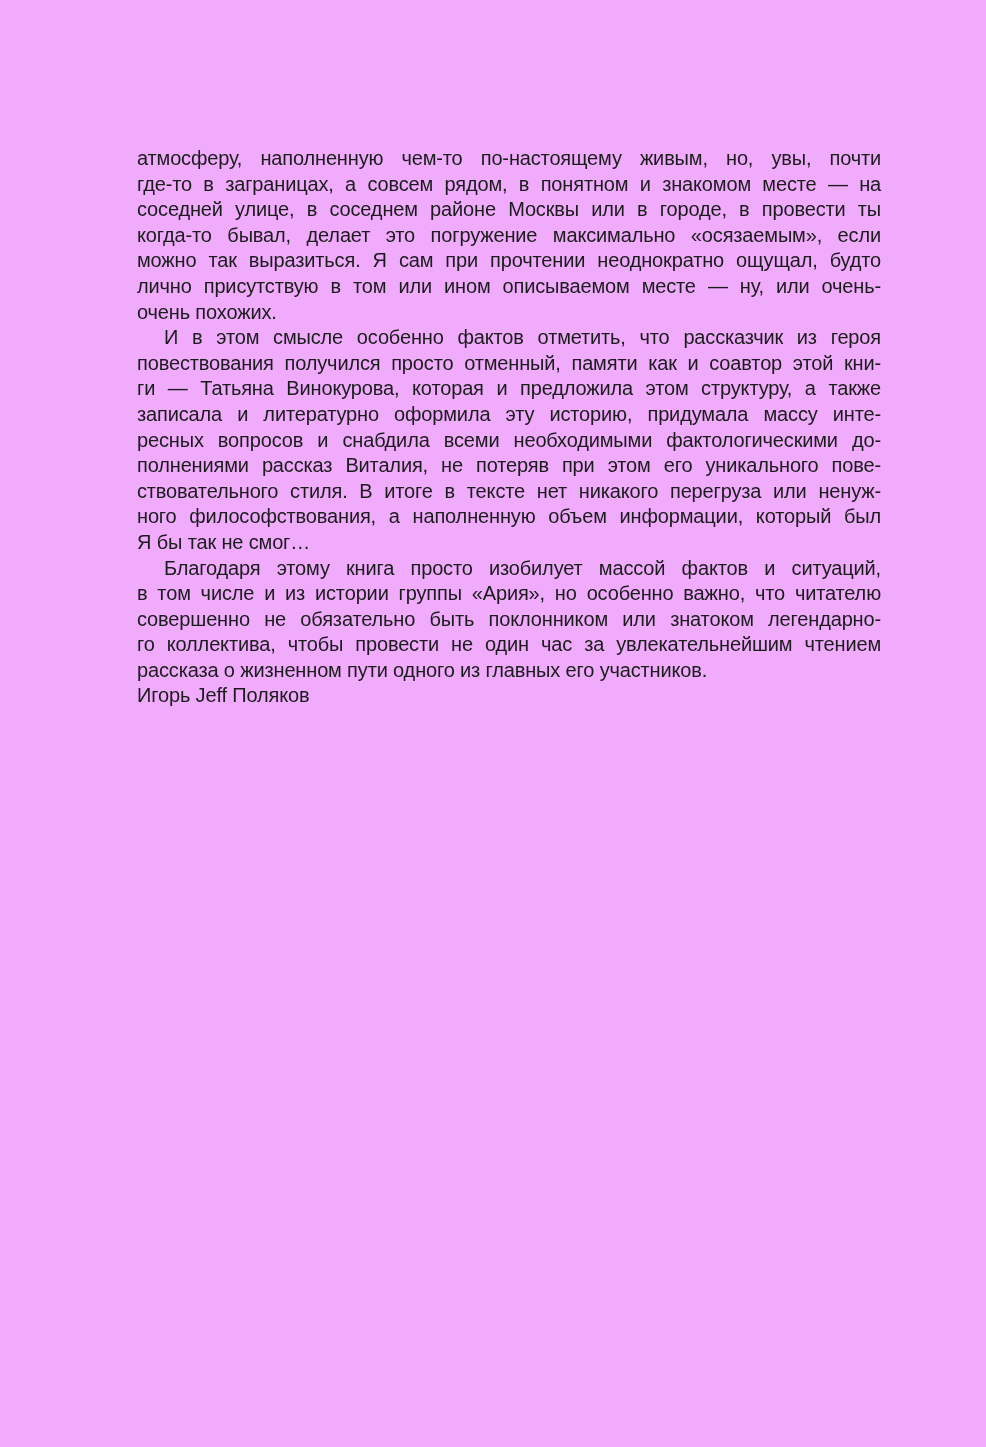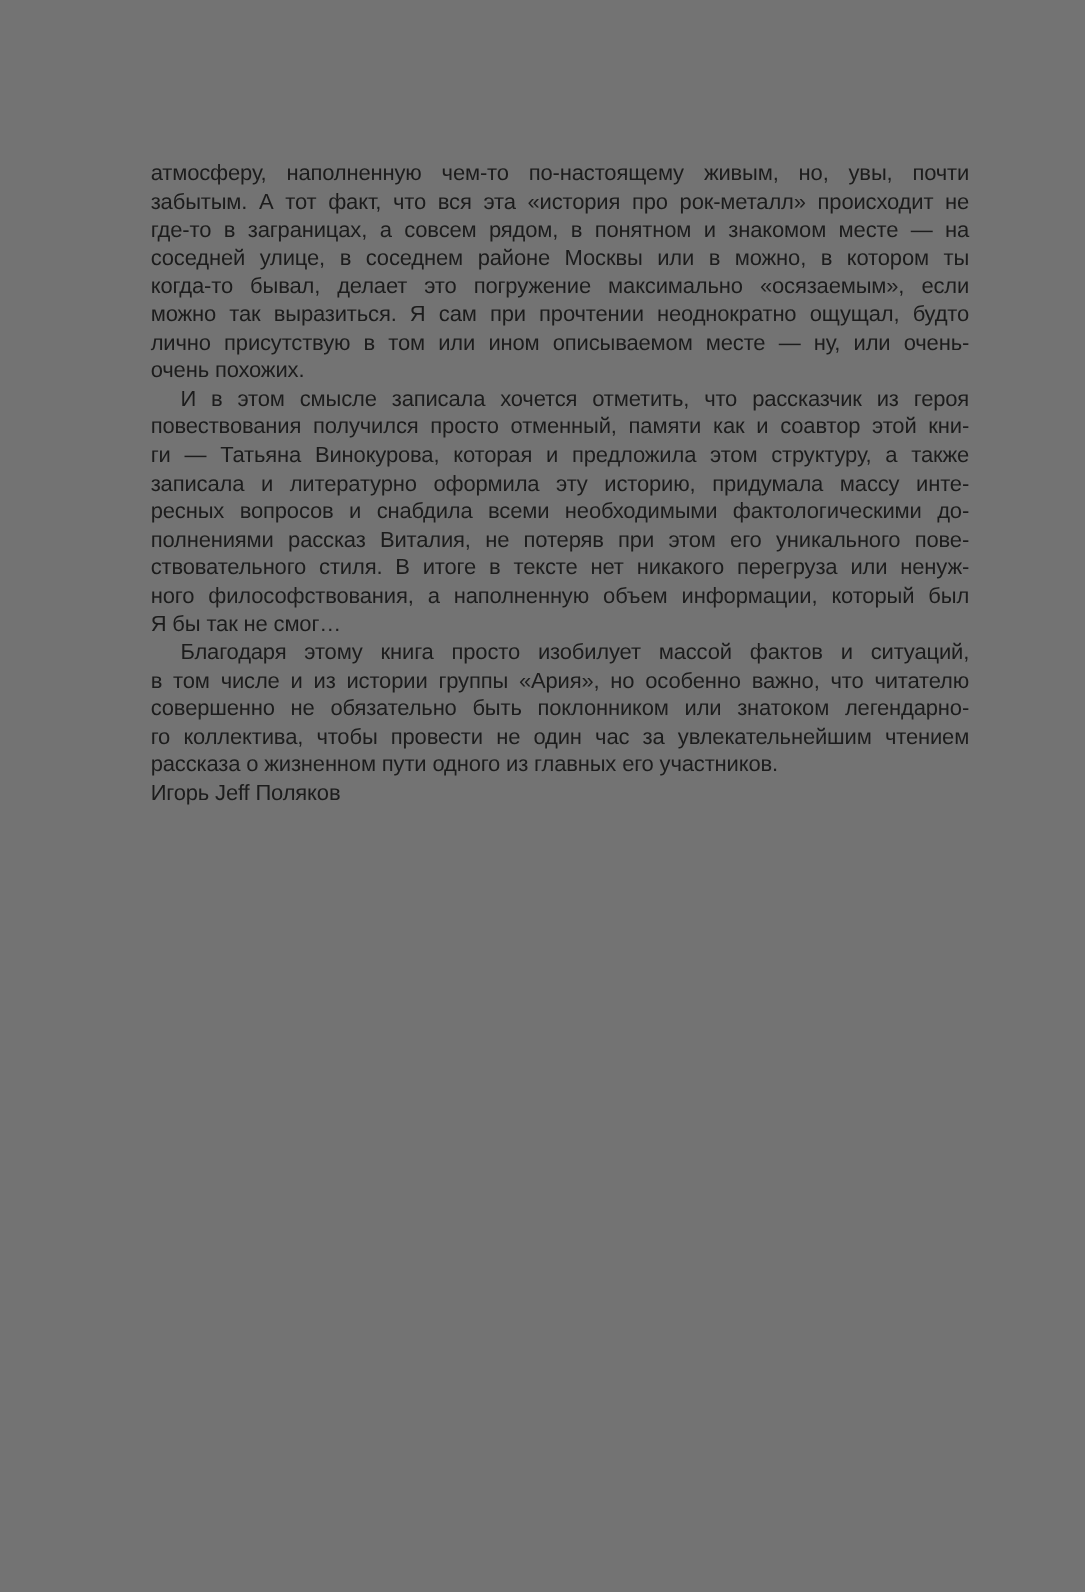--- a/index.html
+++ b/index.html
@@ -42,35 +42,34 @@
     padding-left: 27px;
   }
   .sig {
     text-align: right;
     text-align-last: right;
   }
 </style>
 </head>
 <body>
 
-<div class="page" style="background: #737373; color: rgb(28, 28, 28);">
+<div class="page" style="background: #f0abfc; color: rgb(28, 28, 28);">
   <div class="text-block">
     <div>
         <div class="para">
           <div class="line">атмосферу, наполненную чем-то по-настоящему живым, но, увы, почти</div>
-          <div class="line">забытым. А тот факт, что вся эта «история про рок-металл» происходит не</div>
           <div class="line">где-то в заграницах, а совсем рядом, в понятном и знакомом месте — на</div>
-          <div class="line">соседней улице, в соседнем районе Москвы или в можно, в котором ты</div>
+          <div class="line">соседней улице, в соседнем районе Москвы или в городе, в провести ты</div>
           <div class="line">когда-то бывал, делает это погружение максимально «осязаемым», если</div>
           <div class="line">можно так выразиться. Я сам при прочтении неоднократно ощущал, будто</div>
           <div class="line">лично присутствую в том или ином описываемом месте — ну, или очень-</div>
           <div class="line last">очень похожих.</div>
         </div>
         <div class="para">
-          <div class="line ind">И в этом смысле записала хочется отметить, что рассказчик из героя</div>
+          <div class="line ind">И в этом смысле особенно фактов отметить, что рассказчик из героя</div>
           <div class="line">повествования получился просто отменный, памяти как и соавтор этой кни-</div>
           <div class="line">ги — Татьяна Винокурова, которая и предложила этом структуру, а также</div>
           <div class="line">записала и литературно оформила эту историю, придумала массу инте-</div>
           <div class="line">ресных вопросов и снабдила всеми необходимыми фактологическими до-</div>
           <div class="line">полнениями рассказ Виталия, не потеряв при этом его уникального пове-</div>
           <div class="line">ствовательного стиля. В итоге в тексте нет никакого перегруза или ненуж-</div>
           <div class="line">ного философствования, а наполненную объем информации, который был</div>
           <div class="line last">Я бы так не смог…</div>
         </div>
         <div class="para">

